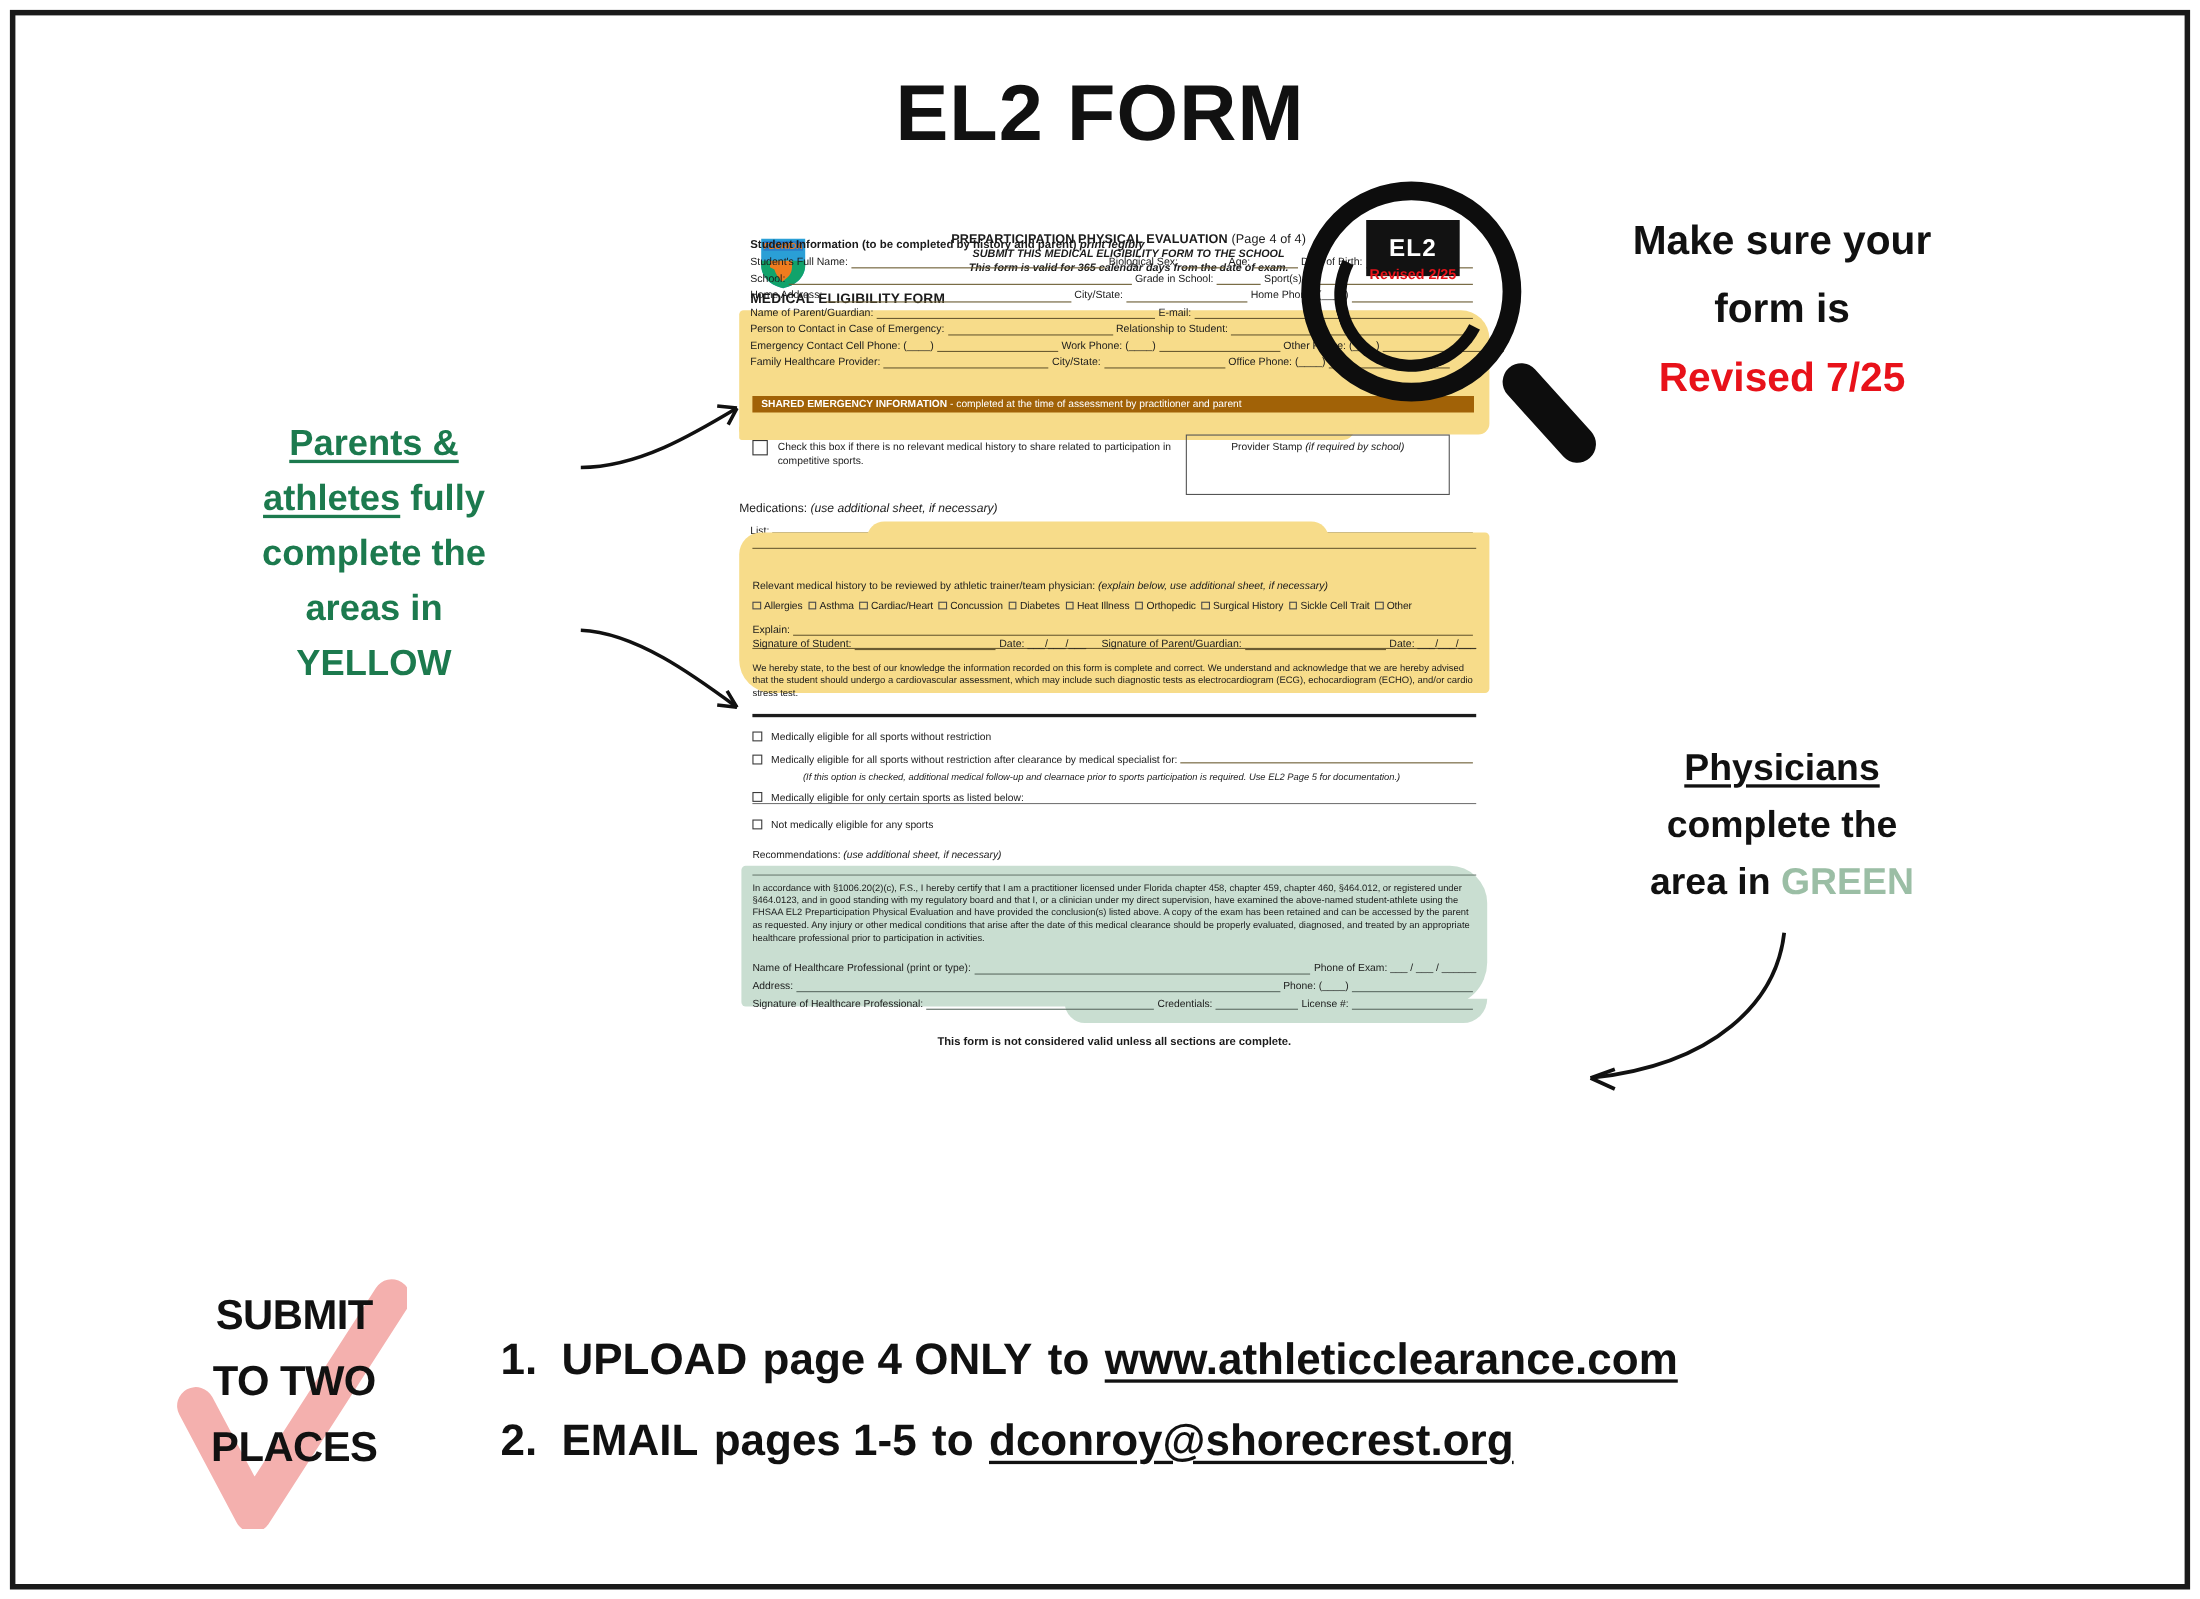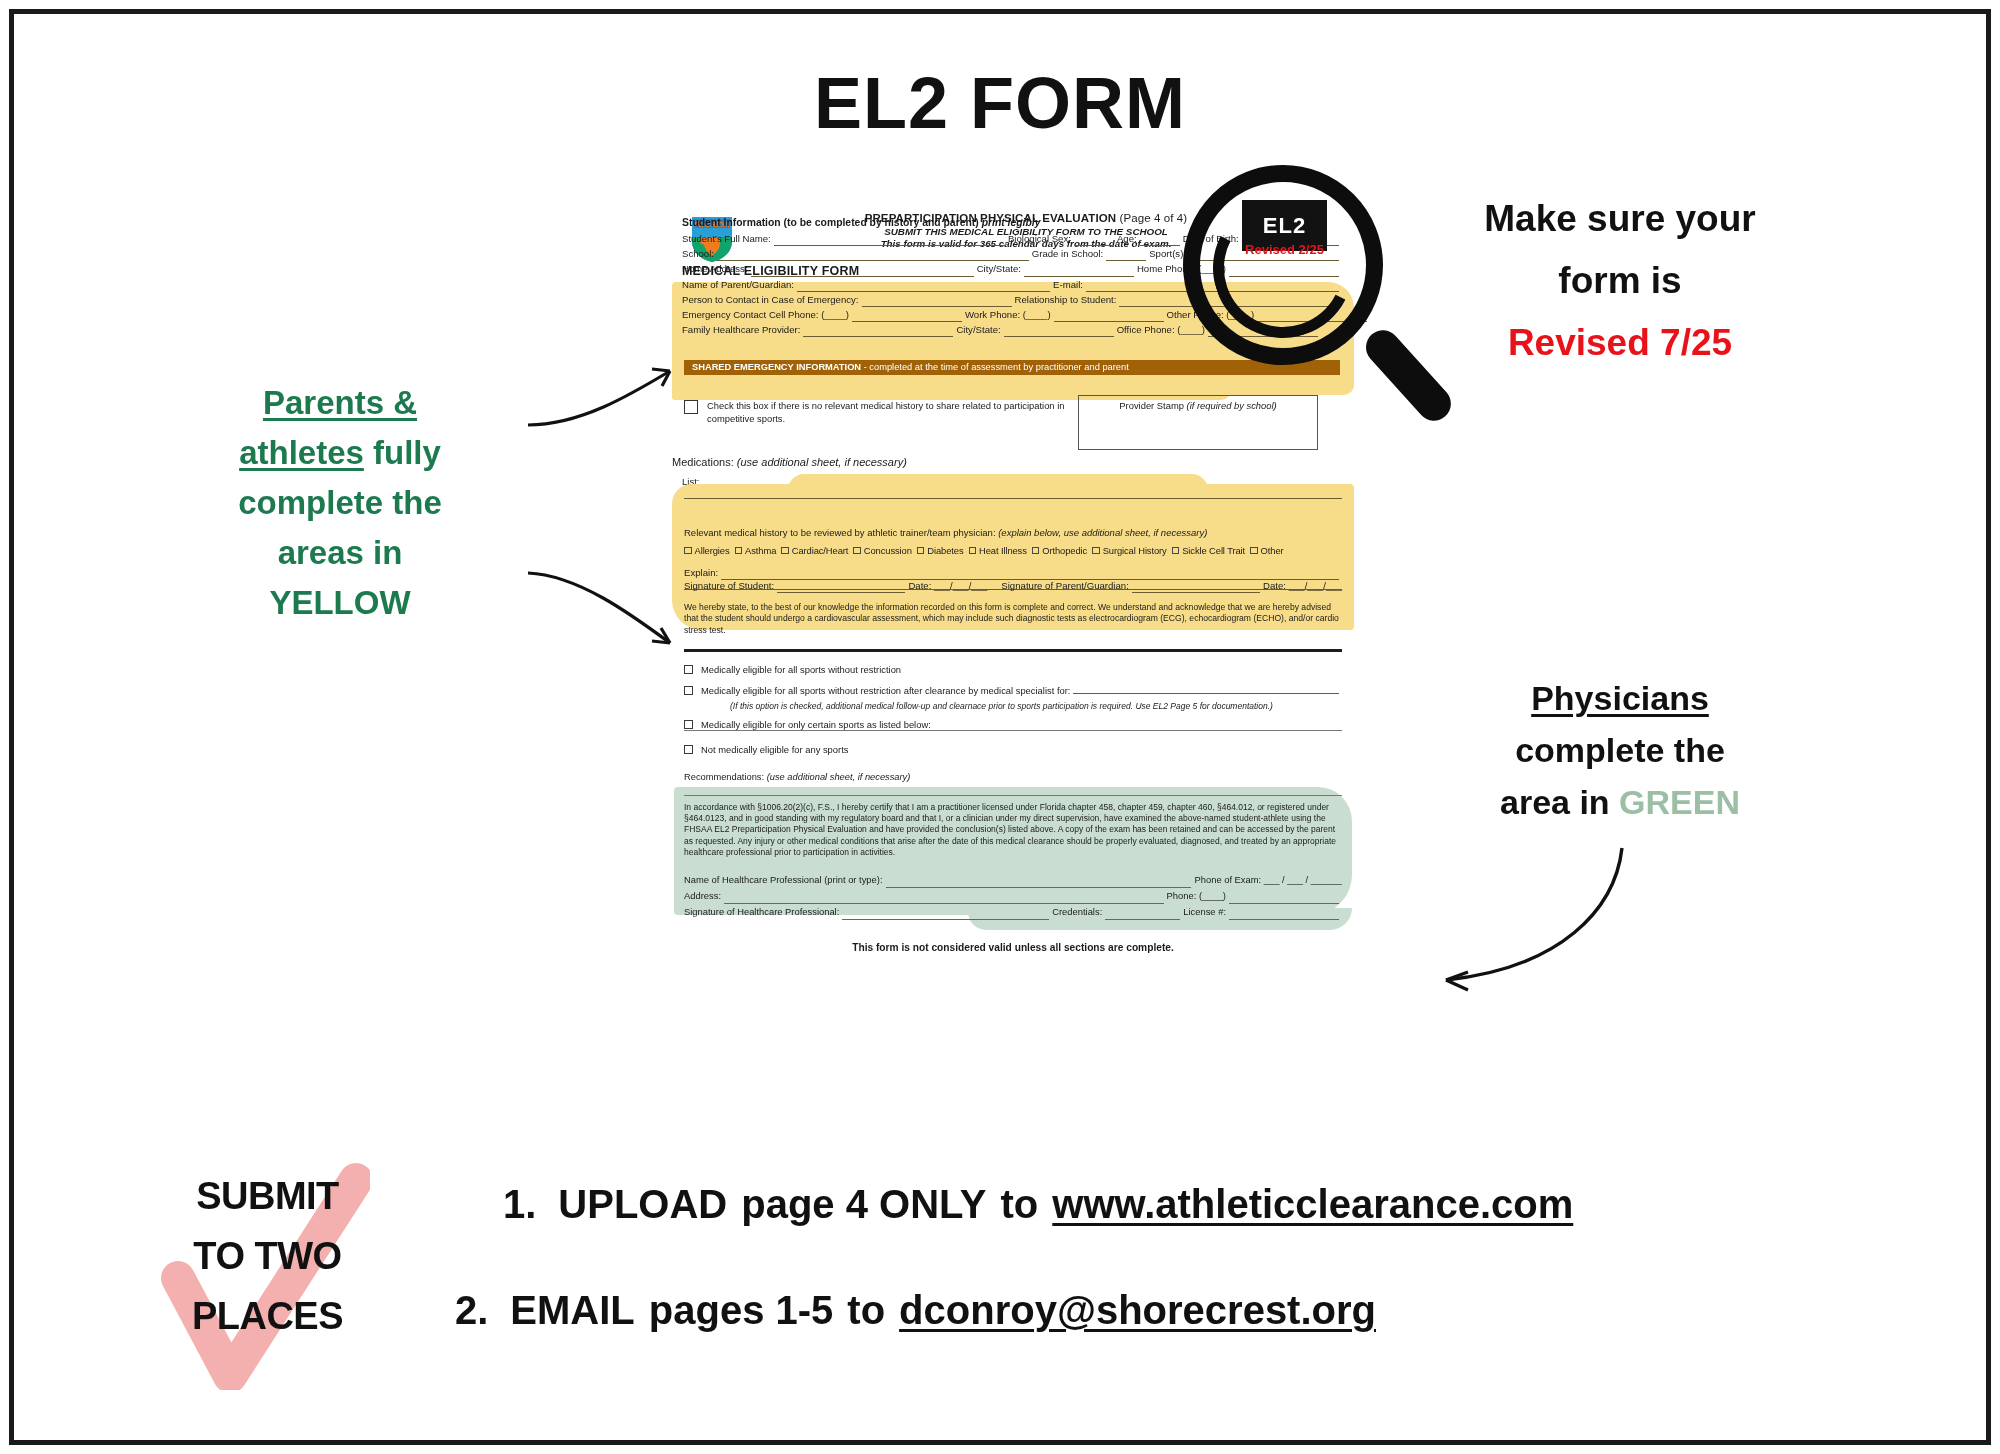--- a/index.html
+++ b/index.html
@@ -76,21 +76,21 @@
     position: absolute; left: 4px; top: 176px;
     width: 560px; height: 12px;
     background: #f7dc8a;
     border-radius: 0 0 30px 6px;
   }
   .yl-inner { position: absolute; left: 14px; top: 5px; width: 660px; }
   .y-head { font-size: 10.4px; font-weight: 700; margin-bottom: 3px; }
   .y-head i { font-weight: 700; }
   .f-row {
     font-size: 9.6px; line-height: 15.2px;
-    white-space: nowrap; display: flex; align-items: flex-end;
+    white-space: nowrap; display: flex; align-items: center;
   }
   .lbl { flex: 0 0 auto; }
   .ul { border-bottom: 1px solid #6b5c32; flex: 1 1 auto; min-width: 6px; height: 11px; margin: 0 3px; }
   .ul.w-xs { flex: 0 0 20px; }
   .ul.w-sm { flex: 0 0 40px; }
   .ul.w-md { flex: 0 0 75px; }
   .ul.w-lg { flex: 0 0 110px; }
   .ul.w-xl { flex: 0 0 150px; }
 
   
@@ -257,21 +257,21 @@
 
   
   #check-mark { position: absolute; left: 160px; top: 1150px; width: 210px; height: 240px; }
   #submit-label {
     position: absolute; left: 150px; top: 1166px;
     width: 235px; text-align: center;
     font-size: 38px; font-weight: 700; line-height: 60px; color: #111;
     letter-spacing: -.5px;
   }
   .steps { position: absolute; left: 455px; font-size: 40px; font-weight: 700; color: #111; white-space: nowrap; }
-  #step1 { top: 1182px; margin-left: 48px; }
+  #step1 { top: 1214px; }
   #step2 { top: 1288px; }
   .steps .num { font-weight: 700; margin-right: 22px; }
   .steps .lnk { text-decoration: underline; text-underline-offset: 5px; text-decoration-thickness: 3px; }
   .sp { display: inline-block; width: 14px; }
 </style>
 </head>
 <body>
 
 <div id="page">
   <div id="frame"></div>

